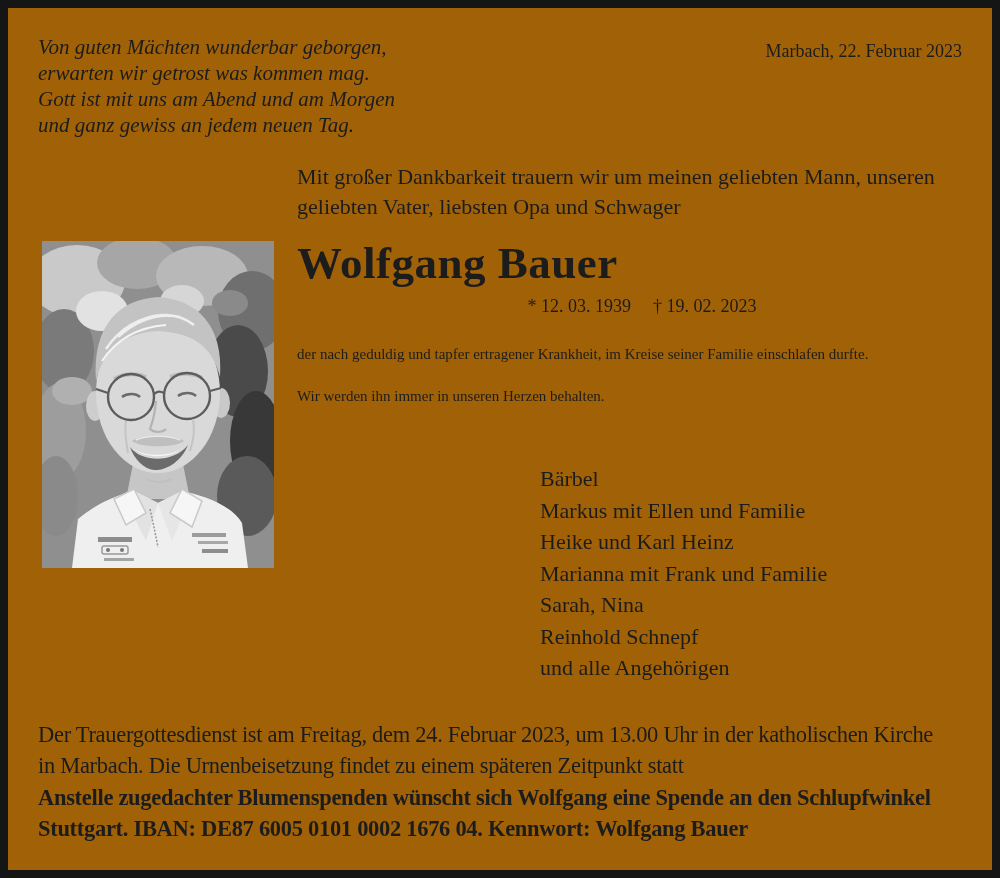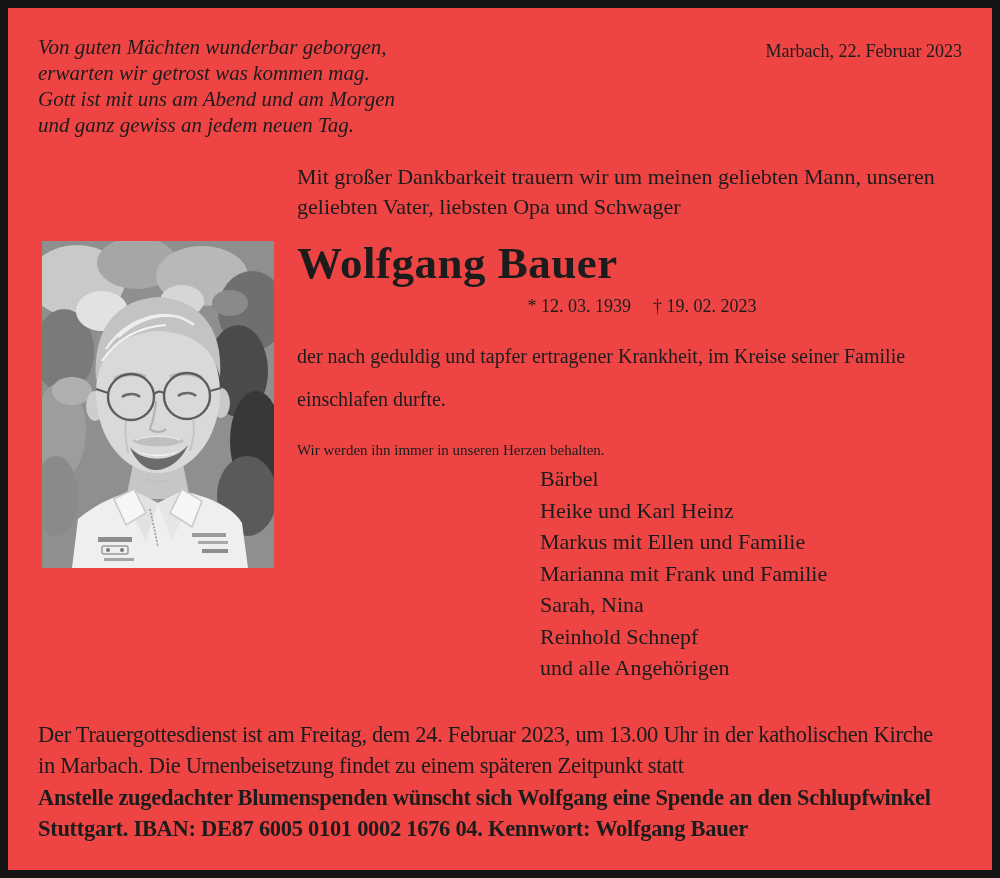--- a/index.html
+++ b/index.html
@@ -6,21 +6,21 @@
     margin: 0;
     padding: 0;
     background: #ffffff;
   }
   .notice {
     position: relative;
     width: 1000px;
     height: 878px;
     box-sizing: border-box;
     border: 8px solid #151515;
-    background: #ef4444;
+    background: #a16207;
     font-family: "Liberation Serif", "DejaVu Serif", serif;
     color: #1c1c1c;
     overflow: hidden;
   }
   .poem {
     position: absolute;
     left: 30px;
     top: 26px;
     font-style: italic;
     font-size: 21px;
@@ -51,23 +51,23 @@
     letter-spacing: 0.5px;
     line-height: 50px;
   }
   .dates {
     margin-top: 8px;
     text-align: center;
     font-size: 18px;
   }
   .dates .birth { margin-right: 22px; }
   .body-par {
-    margin-top: 18px;
-    font-size: 20px;
-    line-height: 43px;
+    margin-top: 24px;
+    font-size: 15px;
+    line-height: 26px;
     width: 665px;
   }
   .body-par2 {
     margin-top: 14px;
     font-size: 15px;
     line-height: 30px;
   }
   .mourners {
     position: absolute;
     left: 532px;
@@ -196,22 +196,22 @@
     <div class="deceased-name">Wolfgang Bauer</div>
     <div class="dates">
       <span class="birth">* 12. 03. 1939</span><span>† 19. 02. 2023</span>
     </div>
     <div class="body-par">der nach geduldig und tapfer ertragener Krankheit, im Kreise seiner Familie einschlafen durfte.</div>
     <div class="body-par2">Wir werden ihn immer in unseren Herzen behalten.</div>
   </div>
 
   <div class="mourners">
     <div>Bärbel</div>
+    <div>Markus mit Ellen und Familie</div>
     <div>Heike und Karl Heinz</div>
-    <div>Markus mit Ellen und Familie</div>
     <div>Marianna mit Frank und Familie</div>
     <div>Sarah, Nina</div>
     <div>Reinhold Schnepf</div>
     <div>und alle Angehörigen</div>
   </div>
 
   <div class="service">Der Trauergottesdienst ist am Freitag, dem 24. Februar 2023, um 13.00 Uhr in der katholischen Kirche in Marbach. Die Urnenbeisetzung findet zu einem späteren Zeitpunkt statt</div>
 
   <div class="donation">Anstelle zugedachter Blumenspenden wünscht sich Wolfgang eine Spende an den Schlupfwinkel Stuttgart. IBAN: DE87 6005 0101 0002 1676 04. Kennwort:  Wolfgang Bauer</div>
 

